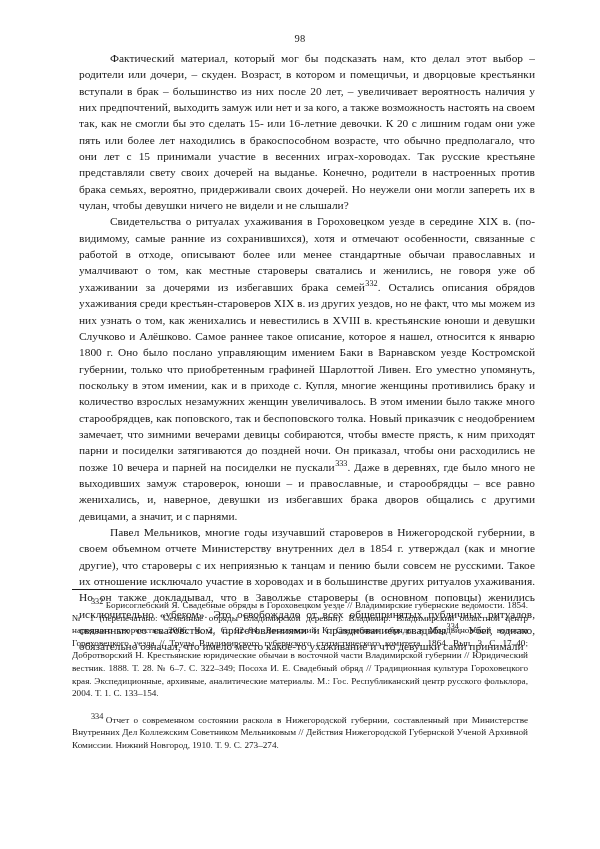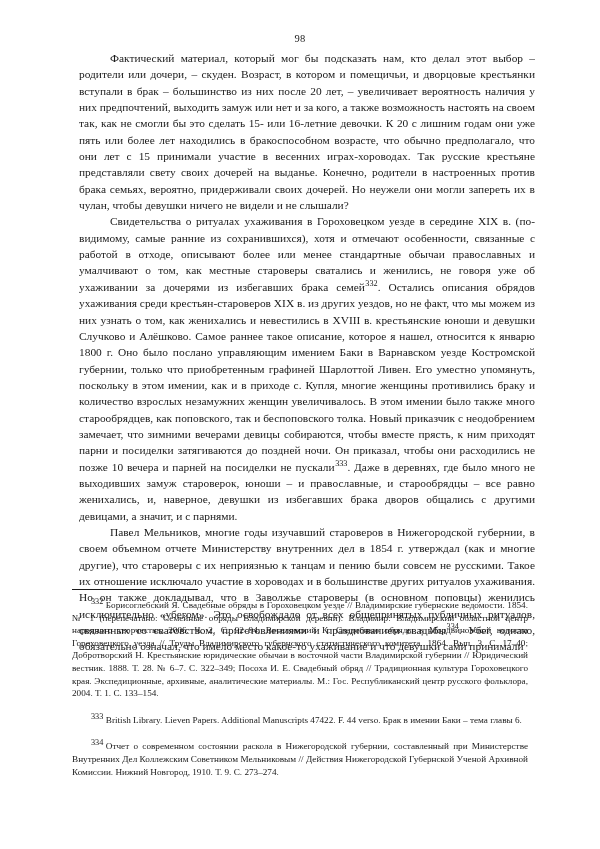--- a/index.html
+++ b/index.html
@@ -95,17 +95,16 @@
 
   <div class="body-block">
     <p class="para">Фактический материал, который мог бы подсказать нам, кто делал этот выбор – родители или дочери, – скуден. Возраст, в котором и помещичьи, и дворцовые крестьянки вступали в брак – большинство из них после 20 лет, – увеличивает вероятность наличия у них предпочтений, выходить замуж или нет и за кого, а также возможность настоять на своем так, как не смогли бы это сделать 15- или 16-летние девочки. К 20 с лишним годам они уже пять или более лет находились в бракоспособном возрасте, что обычно предполагало, что они лет с 15 принимали участие в весенних играх-хороводах. Так русские крестьяне представляли свету своих дочерей на выданье. Конечно, родители в настроенных против брака семьях, вероятно, придерживали своих дочерей. Но неужели они могли запереть их в чулан, чтобы девушки ничего не видели и не слышали?</p>
     <p class="para">Свидетельства о ритуалах ухаживания в Гороховецком уезде в середине XIX в. (по-видимому, самые ранние из сохранившихся), хотя и отмечают особенности, связанные с работой в отходе, описывают более или менее стандартные обычаи православных и умалчивают о том, как местные староверы сватались и женились, не говоря уже об ухаживании за дочерями из избегавших брака семей<sup class="fn">332</sup>. Остались описания обрядов ухаживания среди крестьян-староверов XIX в. из других уездов, но не факт, что мы можем из них узнать о том, как женихались и невестились в XVIII в. крестьянские юноши и девушки Случково и Алёшково. Самое раннее такое описание, которое я нашел, относится к январю 1800 г. Оно было послано управляющим имением Баки в Варнавском уезде Костромской губернии, только что приобретенным графиней Шарлоттой Ливен. Его уместно упомянуть, поскольку в этом имении, как и в приходе с. Купля, многие женщины противились браку и количество взрослых незамужних женщин увеличивалось. В этом имении было также много старообрядцев, как поповского, так и беспоповского толка. Новый приказчик с неодобрением замечает, что зимними вечерами девицы собираются, чтобы вместе прясть, к ним приходят парни и посиделки затягиваются до поздней ночи. Он приказал, чтобы они расходились не позже 10 вечера и парней на посиделки не пускали<sup class="fn">333</sup>. Даже в деревнях, где было много не выходивших замуж староверок, юноши – и православные, и старообрядцы – все равно женихались, и, наверное, девушки из избегавших брака дворов общались с другими девицами, а значит, и с парнями.</p>
     <p class="para">Павел Мельников, многие годы изучавший староверов в Нижегородской губернии, в своем объемном отчете Министерству внутренних дел в 1854 г. утверждал (как и многие другие), что староверы с их неприязнью к танцам и пению были совсем не русскими. Такое их отношение исключало участие в хороводах и в большинстве других ритуалов ухаживания. Но он также докладывал, что в Заволжье староверы (в основном поповцы) женились исключительно «убегом». Это освобождало от всех общепринятых публичных ритуалов, связанных со сватовством, приготовлениями и празднованием свадьбы<sup class="fn">334</sup>. Убег, однако, обязательно означал, что имело место какое-то ухаживание и что девушки сами принимали</p>
   </div>
 
   <div class="footnote-area">
     <hr class="fn-rule">
     <p class="footnote"><span class="fn-num">332</span><span class="it">Борисоглебский Я</span>. Свадебные обряды в Гороховецком уезде // Владимирские губернские ведомости. 1854. № 1 (перепечатано: Семейные обряды Владимирской деревни). Владимир: Владимирский областной центр народного творчества, 2006. Ч. 2. С. 92–94; <span class="it">Веселовский К</span>. Свадебные обряды в Мордвиновской волости Гороховецкого уезда // Труды Владимирского губернского статистического комитета. 1864. Вып. 3. С. 17–40; <span class="it">Добротворский Н</span>. Крестьянские юридические обычаи в восточной части Владимирской губернии // Юридический вестник. 1888. Т. 28. № 6–7. С. 322–349; <span class="it">Посоха И. Е</span>. Свадебный обряд // Традиционная культура Гороховецкого края. Экспедиционные, архивные, аналитические материалы. М.: Гос. Республиканский центр русского фольклора, 2004. Т. 1. С. 133–154.</p>
-    <p class="footnote"><span class="fn-num">333</span>British Library. Lieven Papers. Additional Manuscripts 47422. F. 44 verso. Брак в имении Баки – тема главы 6.</p>
     <p class="footnote"><span class="fn-num">334</span>Отчет о современном состоянии раскола в Нижегородской губернии, составленный при Министерстве Внутренних Дел Коллежским Советником Мельниковым // Действия Нижегородской Губернской Ученой Архивной Комиссии. Нижний Новгород, 1910. Т. 9. С. 273–274.</p>
   </div>
 
 </div>
 
 </body></html>

